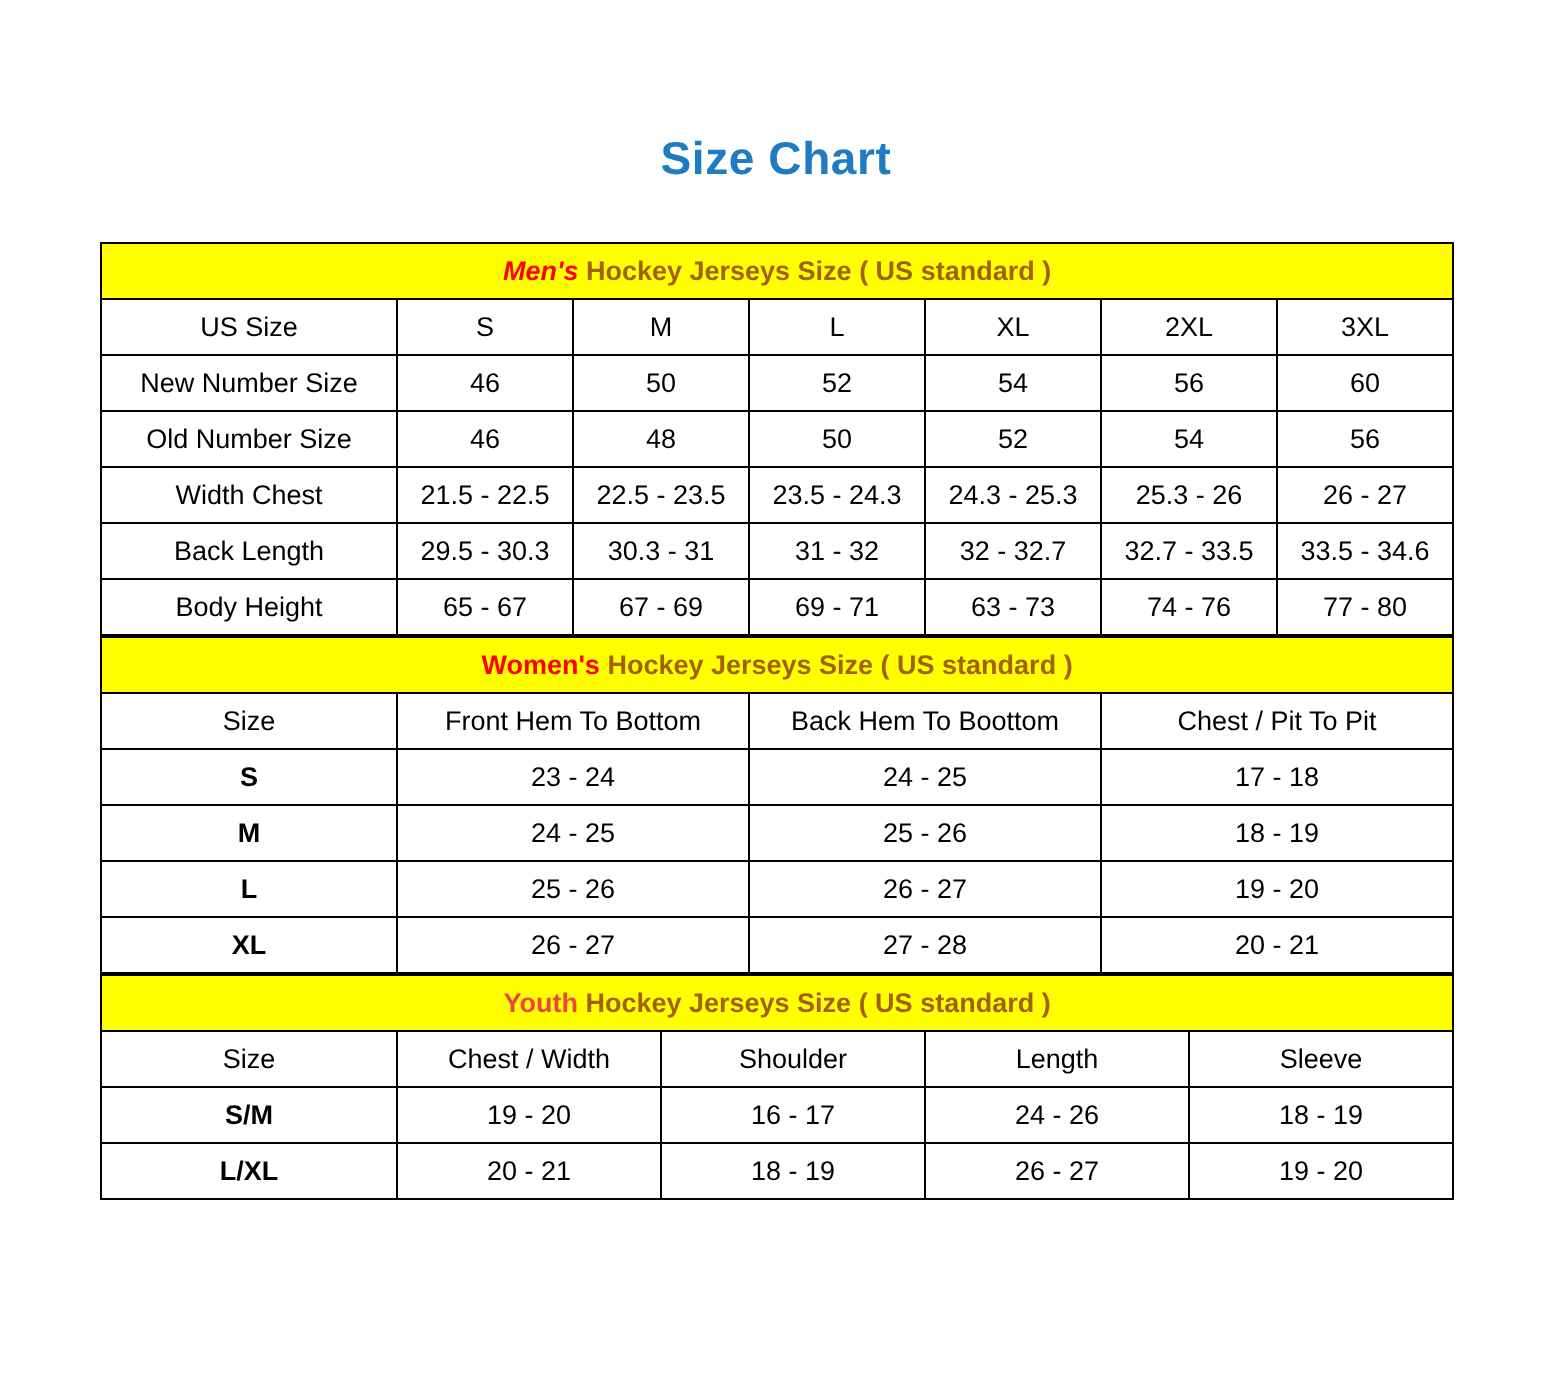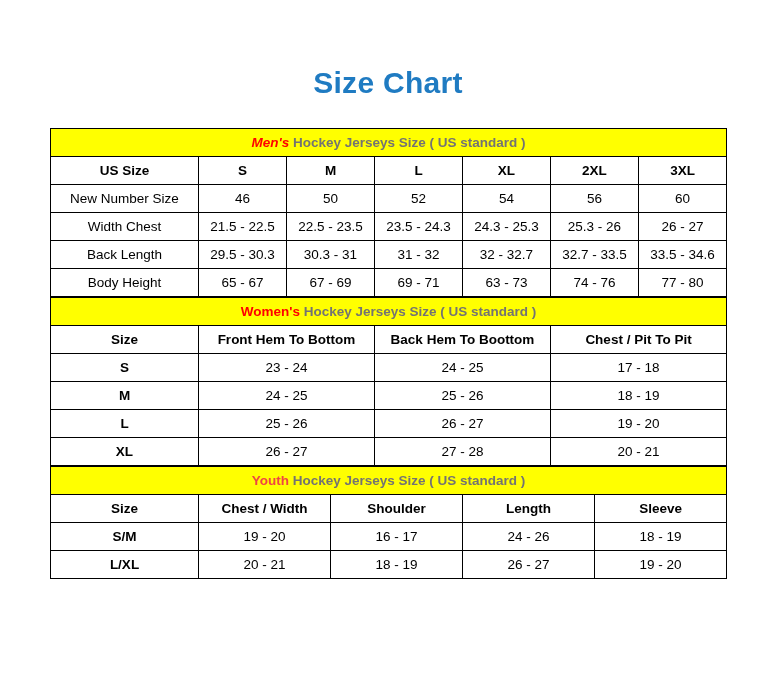--- a/index.html
+++ b/index.html
@@ -18,21 +18,21 @@
   .page {
     width: 776px;
     height: 692px;
     box-sizing: border-box;
     padding: 0;
     position: relative;
   }
   .title {
     text-align: center;
     color: #1f7bc2;
-    font-size: 30px;
+    font-size: 23px;
     font-weight: bold;
     padding-top: 66px;
     letter-spacing: 0.3px;
   }
   .chart-wrap {
     margin: 0 auto;
     width: 676px;
     padding-top: 28px;
   }
   table.size-table {
@@ -51,23 +51,23 @@
   }
   .band {
     background: #ffff00;
     font-weight: bold;
     font-size: 15px;
     height: 32px;
   }
   .band .accent-men { color: #ff0000; font-style: italic; }
   .band .accent-women { color: #ff0000; }
   .band .accent-youth { color: #ef4444; }
-  .band .rest { color: #737373; }
+  .band .rest { color: #a16207; }
   .hdr {
-    font-weight: bold;
+    font-weight: normal;
   }
   .rowlabel {
     font-weight: normal;
   }
   .rowlabel-bold {
     font-weight: bold;
   }
 </style>
 </head>
 <body>
@@ -102,20 +102,29 @@
           <td class="hdr">3XL</td>
         </tr>
         <tr>
           <td class="rowlabel">New Number Size</td>
           <td>46</td>
           <td>50</td>
           <td>52</td>
           <td>54</td>
           <td>56</td>
           <td>60</td>
+        </tr>
+        <tr>
+          <td class="rowlabel">Old Number Size</td>
+          <td>46</td>
+          <td>48</td>
+          <td>50</td>
+          <td>52</td>
+          <td>54</td>
+          <td>56</td>
         </tr>
         <tr>
           <td class="rowlabel">Width Chest</td>
           <td>21.5 - 22.5</td>
           <td>22.5 - 23.5</td>
           <td>23.5 - 24.3</td>
           <td>24.3 - 25.3</td>
           <td>25.3 - 26</td>
           <td>26 - 27</td>
         </tr>

